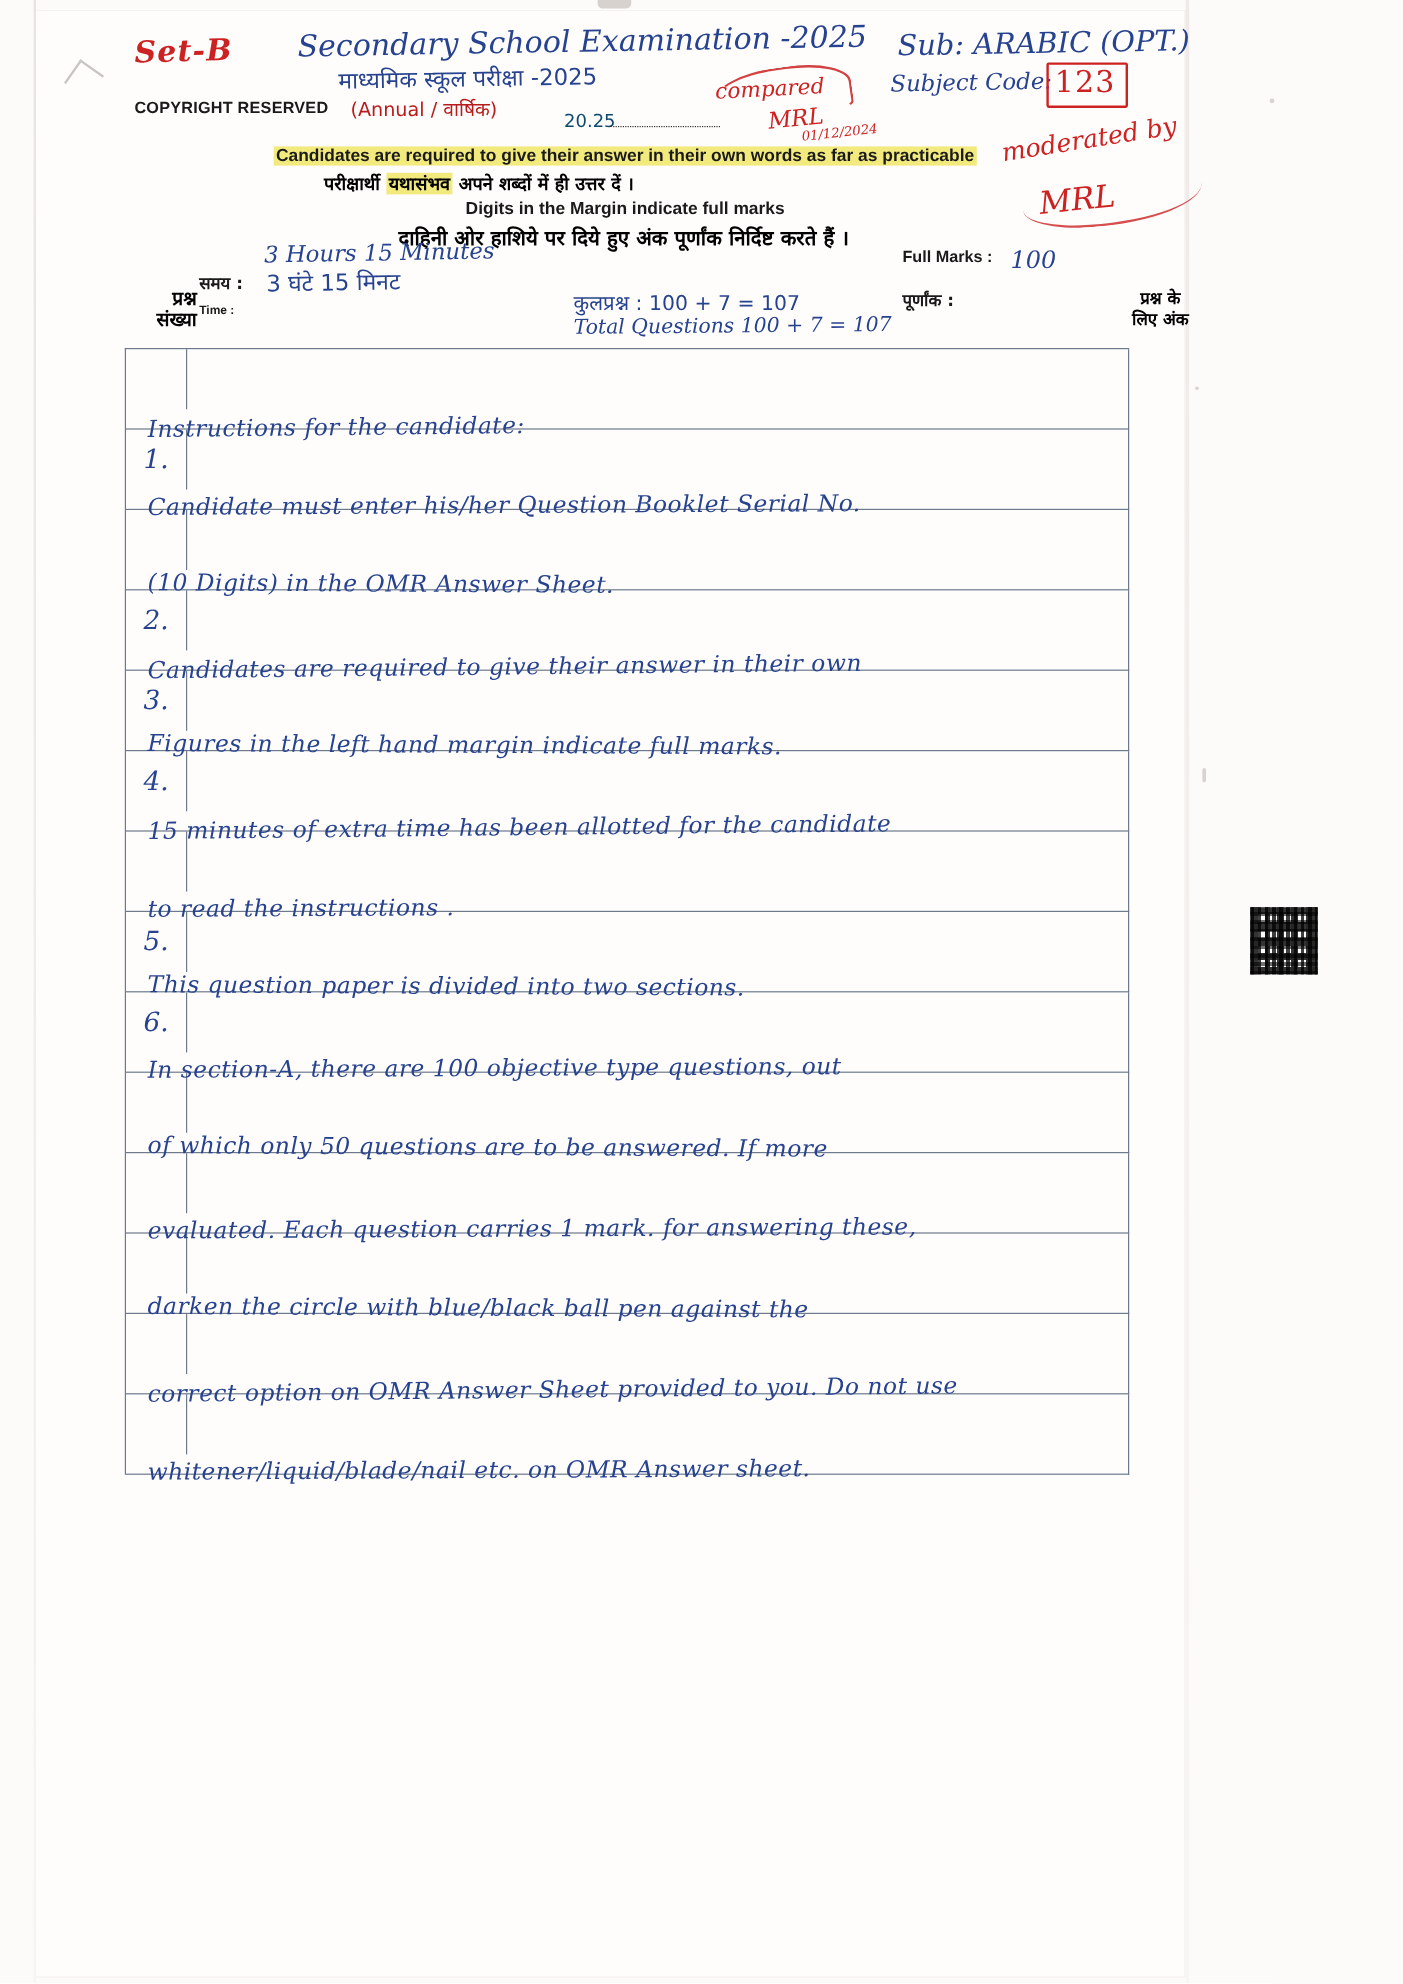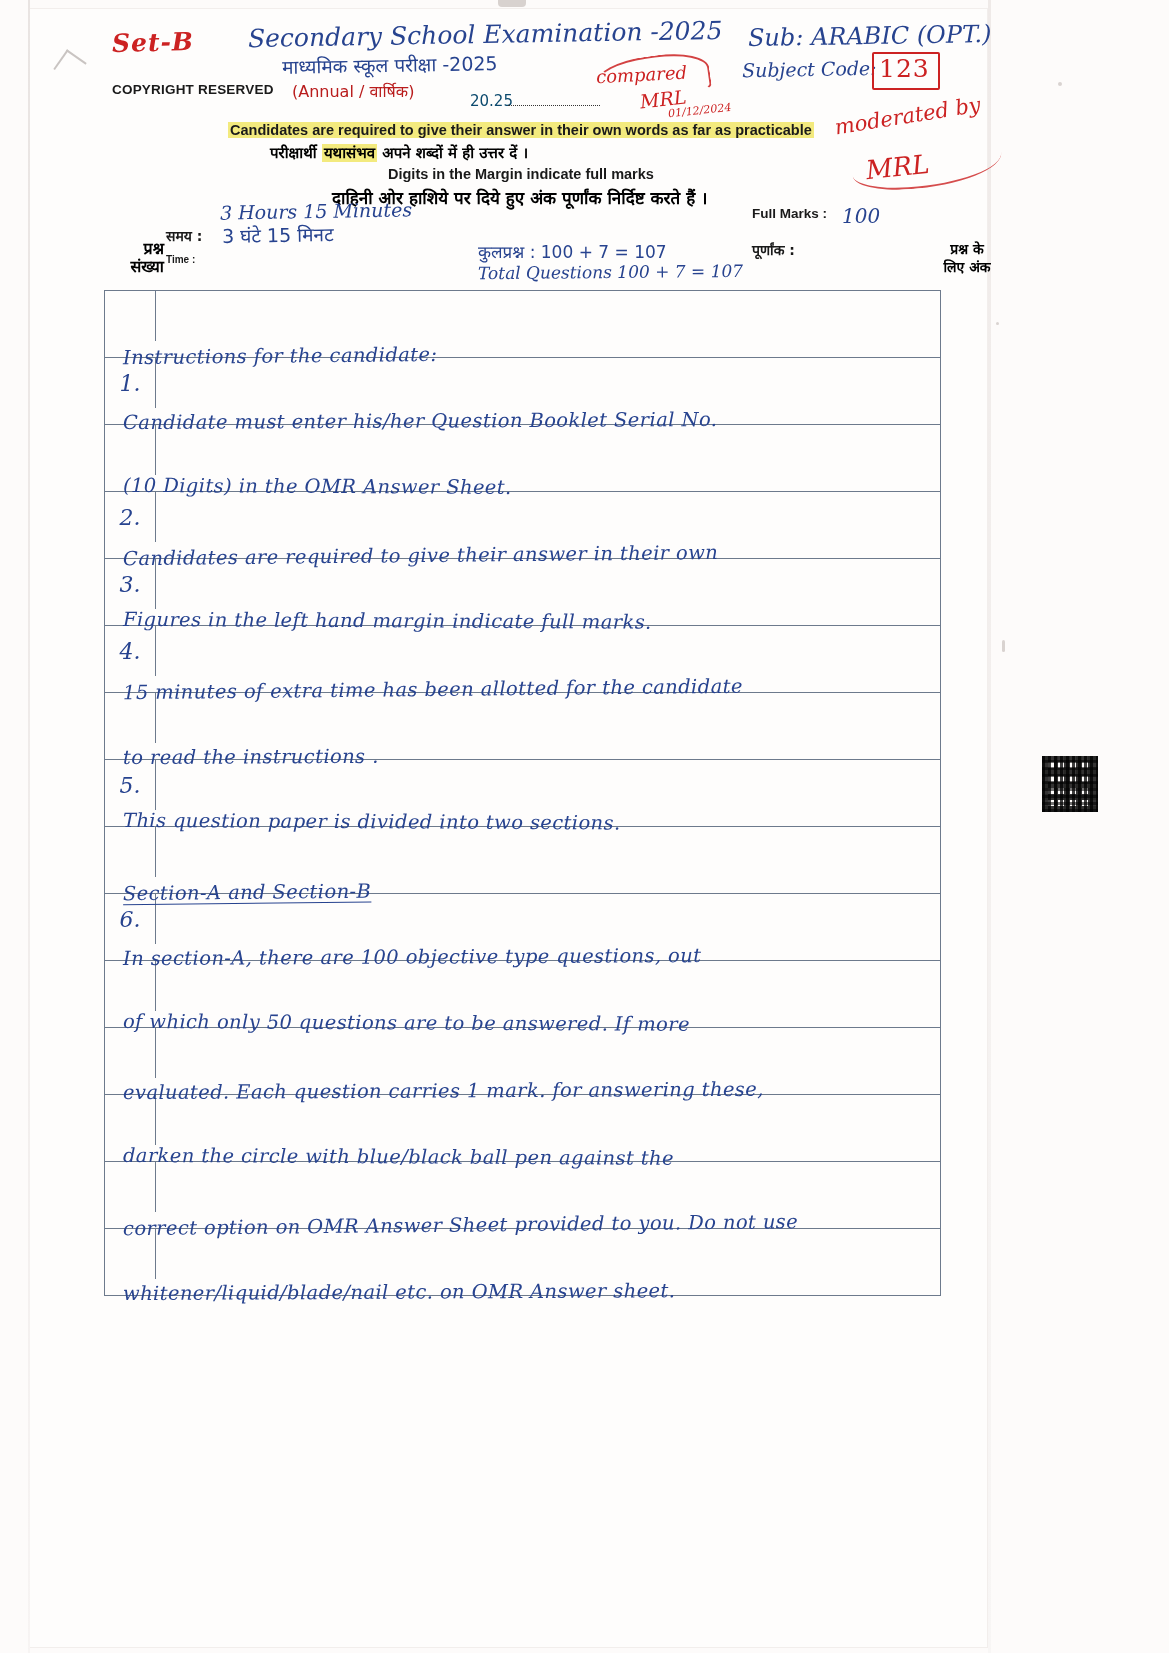--- a/index.html
+++ b/index.html
@@ -476,26 +476,20 @@
           <span>to read the instructions .</span>
         </div>
       </div>
       <div class="row">
         <div class="cell-num hand">5.</div>
         <div class="cell-text hand tilt-c">
           <span>This question paper is divided into two sections.</span>
         </div>
       </div>
       <div class="row">
-        <div class="cell-num hand"></div>
-        <div class="cell-text hand tilt-a">
-          <span class="u">Section-A and Section-B</span>
-        </div>
-      </div>
-      <div class="row">
         <div class="cell-num hand">6.</div>
         <div class="cell-text hand tilt-b">
           <span>In section-A, there are 100 objective type questions, out</span>
         </div>
       </div>
       <div class="row">
         <div class="cell-num hand"></div>
         <div class="cell-text hand tilt-c">
           <span>of which only 50 questions are to be answered. If more</span>
         </div>

